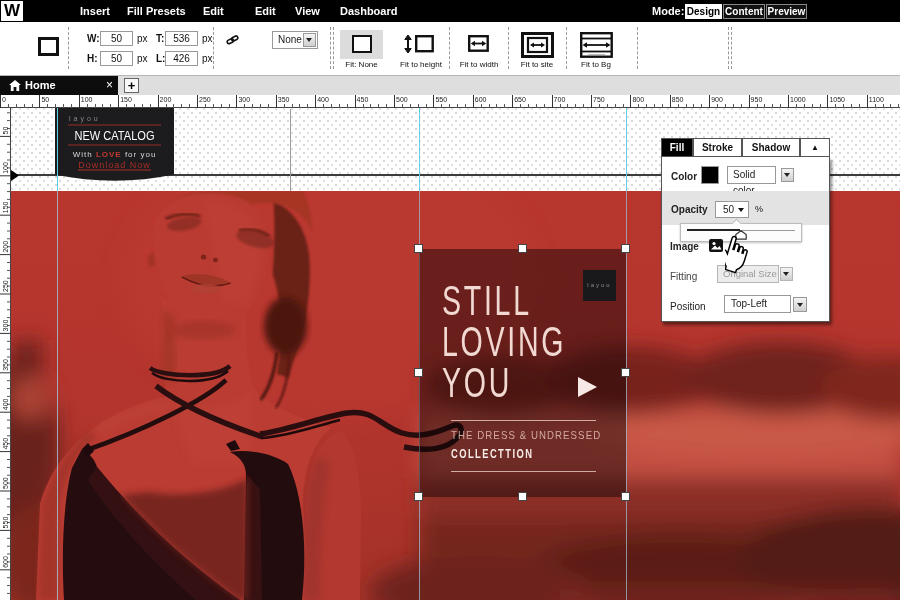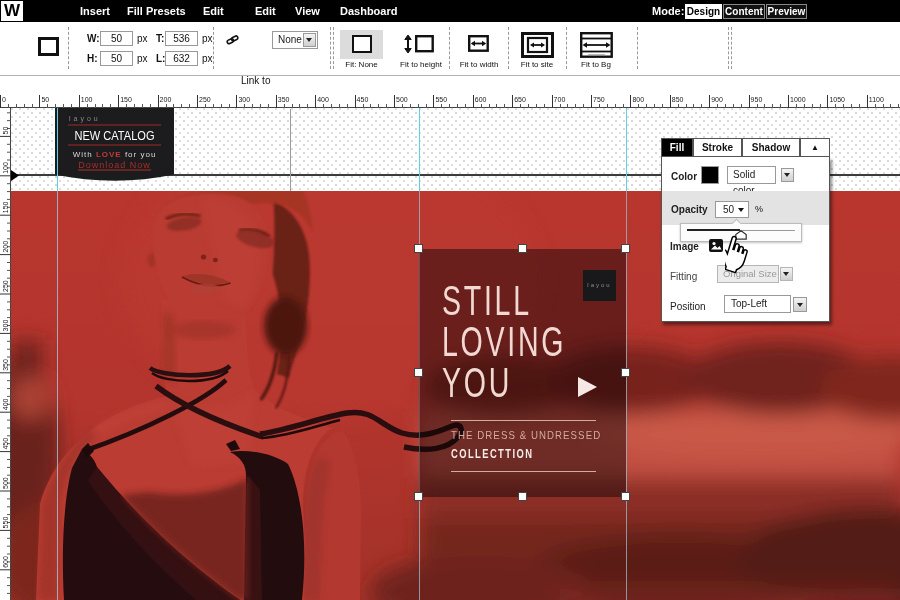--- a/index.html
+++ b/index.html
@@ -80,21 +80,21 @@
     <div class="tlabel" style="left:87px; top:11px;">W:</div>
     <div class="tinput" style="left:100px; top:9px;">50</div>
     <div class="plabel" style="left:137px; top:11px;">px</div>
     <div class="tlabel" style="left:156px; top:11px;">T:</div>
     <div class="tinput" style="left:165px; top:9px;">536</div>
     <div class="plabel" style="left:202px; top:11px;">px</div>
     <div class="tlabel" style="left:87px; top:31px;">H:</div>
     <div class="tinput" style="left:100px; top:29px;">50</div>
     <div class="plabel" style="left:137px; top:31px;">px</div>
     <div class="tlabel" style="left:156px; top:31px;">L:</div>
-    <div class="tinput" style="left:165px; top:29px;">632</div>
+    <div class="tinput" style="left:165px; top:29px;">426</div>
     <div class="plabel" style="left:202px; top:31px;">px</div>
     <div class="vsep" style="left:213px;"></div>
     <svg style="position:absolute; left:226px; top:12px;" width="13" height="12" viewBox="0 0 13 12">
       <g stroke="#111" stroke-width="1.6" fill="none">
         <rect x="1" y="5.5" width="6.5" height="3.6" rx="1.8" transform="rotate(-25 4 7)"></rect>
         <rect x="5.5" y="2.5" width="6.5" height="3.6" rx="1.8" transform="rotate(-25 9 4.5)"></rect>
       </g>
     </svg>
     <div class="plabel" style="left:241px; top:15px;margin-top:38px;">Link to</div>
     <div class="dropdown" style="left:272px; top:9px; width:46px; height:18px; line-height:16px; padding-left:5px;">None</div>
@@ -144,20 +144,30 @@
       <path d="M2.5,13 L7,10.2 L7,15.8 Z" fill="#111"></path>
         <path d="M30.5,13 L26,10.2 L26,15.8 Z" fill="#111"></path>
       <line x1="8" y1="22.5" x2="25" y2="22.5" stroke="#bbb" stroke-width="1"></line>
     </svg>
     <div class="fitlabel" style="left:571px; top:38px; width:50px;">Fit to Bg</div>
     <div class="vsep" style="left:637px;"></div>
     <div class="vsep" style="left:728px;"></div>
     <div class="vsep" style="left:731px;"></div>
   </div>
 
+  <div id="tabstrip">
+    <div id="hometab">
+      <svg style="position:absolute; left:9px; top:4px;" width="12" height="11" viewBox="0 0 12 11">
+        <path d="M6,0 L12,5 L10.2,5 L10.2,11 L7.4,11 L7.4,7 L4.6,7 L4.6,11 L1.8,11 L1.8,5 L0,5 Z" fill="#fff"></path>
+      </svg>
+      <span style="position:absolute; left:25px;">Home</span>
+      <span style="position:absolute; left:106px; font-weight:normal; font-size:12px;">×</span>
+    </div>
+    <div id="plustab">+</div>
+  </div>
 
   <div id="hruler">
       <div style="position:absolute;left:0.0px;top:0;width:1px;height:13px;background:#333;"></div>
       <div style="position:absolute;left:2.0px;top:0.5px;font-size:7px;color:#222;">0</div>
       <div style="position:absolute;left:7.9px;top:9px;width:1px;height:4px;background:#555;"></div>
       <div style="position:absolute;left:15.8px;top:9px;width:1px;height:4px;background:#555;"></div>
       <div style="position:absolute;left:23.6px;top:9px;width:1px;height:4px;background:#555;"></div>
       <div style="position:absolute;left:31.5px;top:9px;width:1px;height:4px;background:#555;"></div>
       <div style="position:absolute;left:39.4px;top:0;width:1px;height:13px;background:#333;"></div>
       <div style="position:absolute;left:41.4px;top:0.5px;font-size:7px;color:#222;">50</div>

